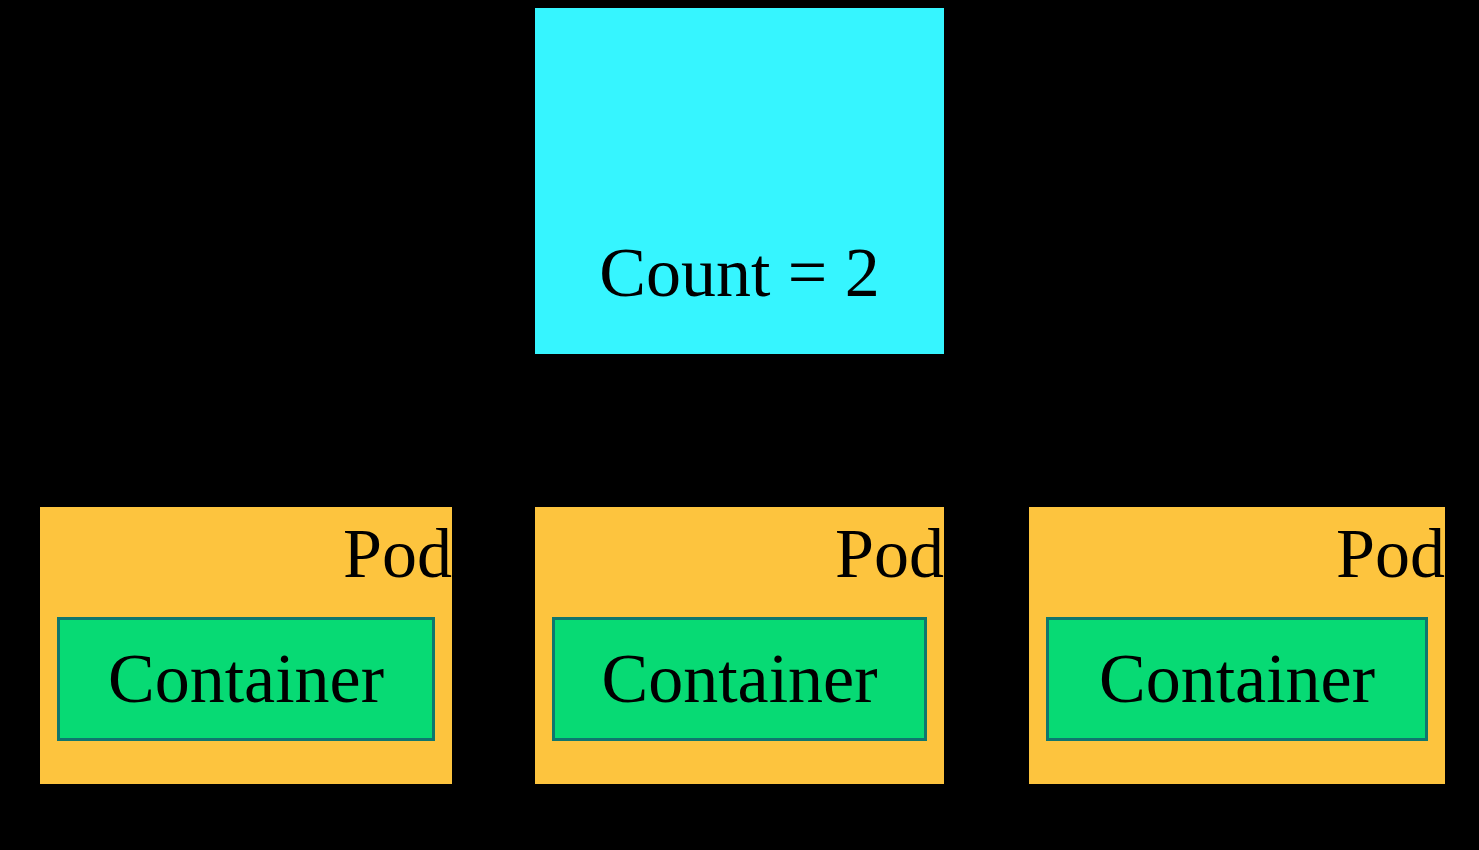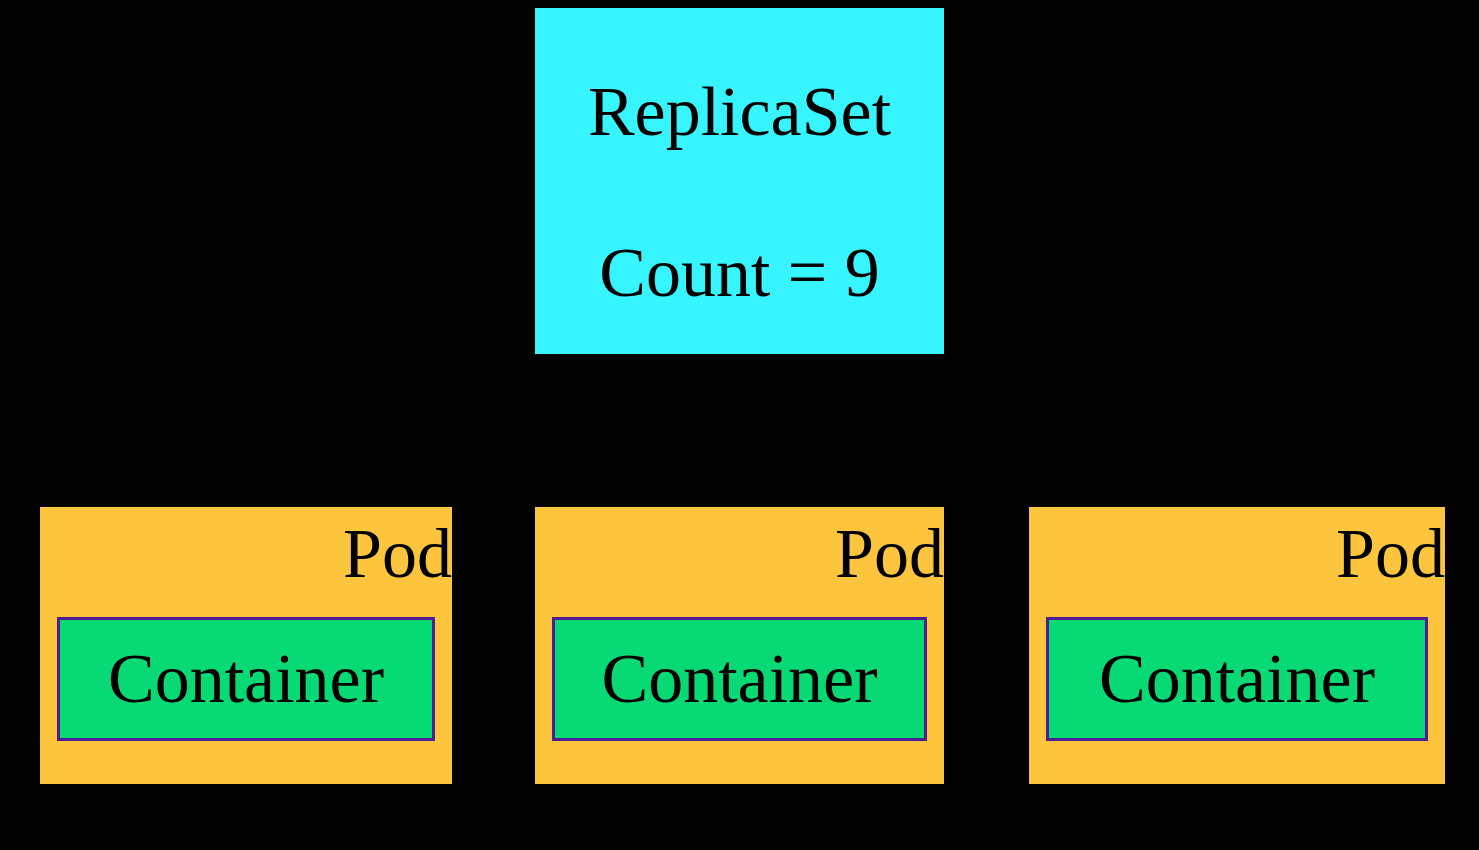--- a/index.html
+++ b/index.html
@@ -50,37 +50,36 @@
   .pod-3 { left: 1026px; width: 422px; }
   .pod .pod-title { top: 12px; text-align: right; }
   
   .container-box {
     position: absolute;
     box-sizing: border-box;
     left: 17px;
     right: 17px;
     top: 110px;
     height: 124px;
-    border: 3px solid #4c1d95;
+    border: 3px solid #0f766e;
     display: flex;
     align-items: center;
     justify-content: center;
     font-size: 70px;
     line-height: 70px;
     white-space: nowrap;
   }
 </style>
 </head>
 <body>
 
 <div class="canvas">
 
   <div class="node replicaset" style="background-color: rgb(54, 245, 255);">
-    <div class="node-label rs-title">ReplicaSet</div>
-    <div class="node-label rs-count">Count = 9</div>
+    <div class="node-label rs-count">Count = 2</div>
   </div>
 
   <div class="node pod pod-1" style="background-color: rgb(253, 196, 62);">
     <div class="node-label pod-title">Pod</div>
     <div class="container-box" style="background-color: rgb(7, 218, 116);">
       <span>Container</span>
     </div>
   </div>
 
   <div class="node pod pod-2" style="background-color: rgb(253, 196, 62);">

